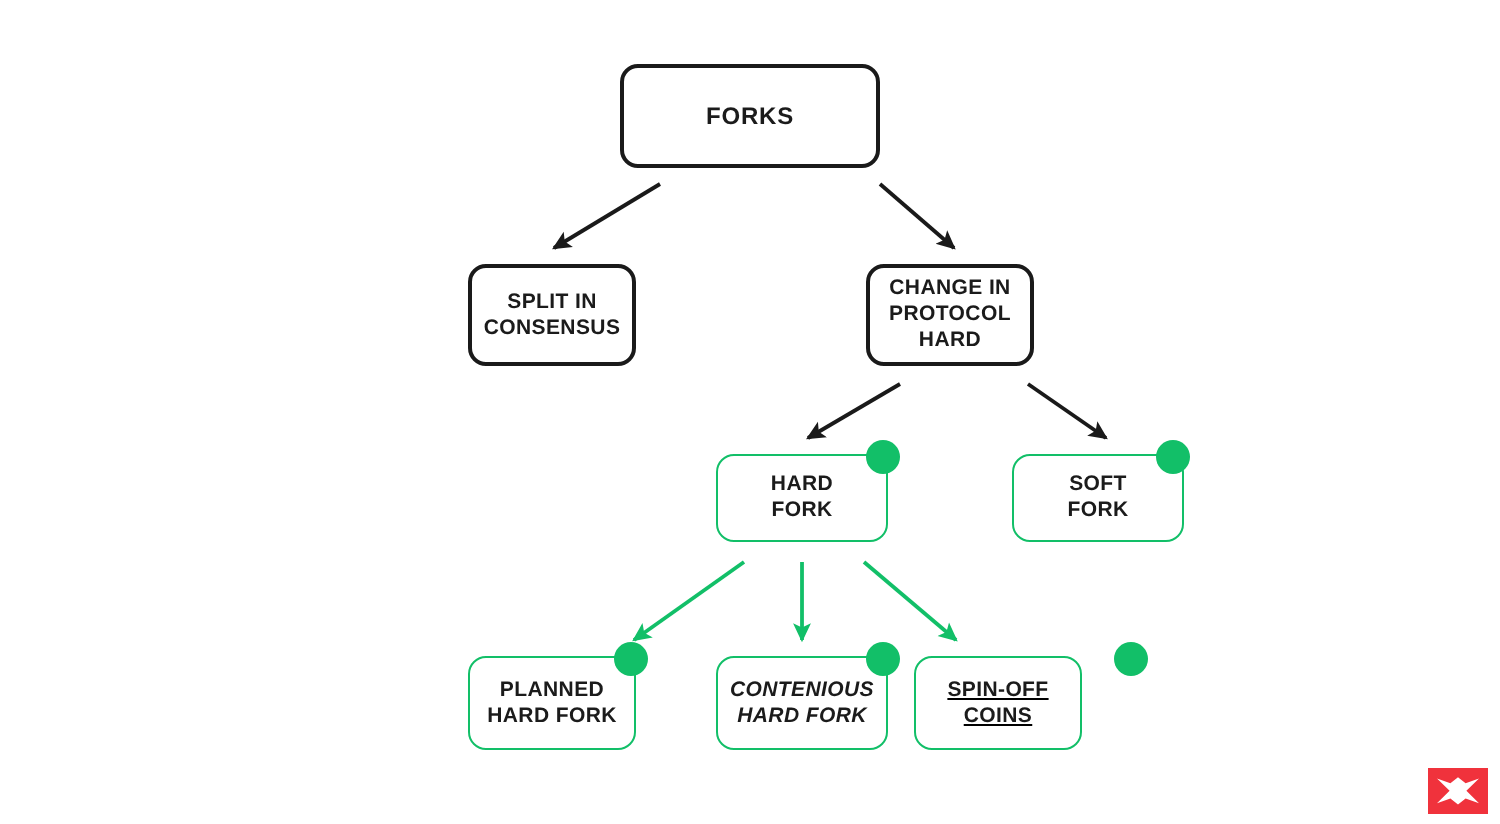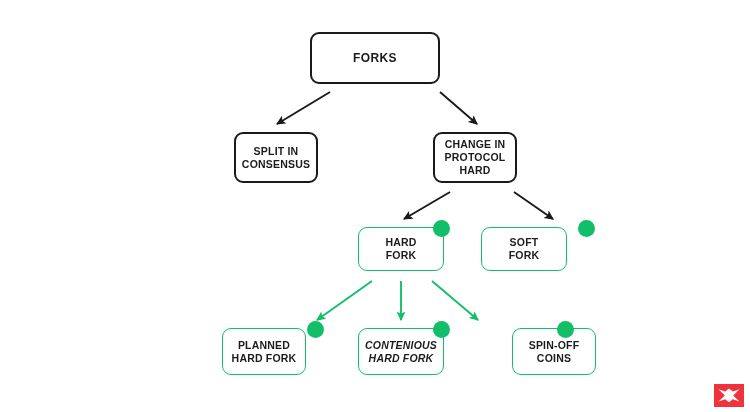--- a/index.html
+++ b/index.html
@@ -112,36 +112,36 @@
       <div class="node" style="left: 433px; top: 132px; width: 84px; height: 51px;">
         <div class="node-label">CHANGE IN
 PROTOCOL
 HARD</div>
       </div>
       <div class="node green" style="left: 358px; top: 227px; width: 86px; height: 44px;">
         <div class="node-label">HARD
 FORK</div>
       </div>
       <div class="badge" style="left: 433px; top: 220px; background: rgb(18, 191, 104);"></div>
-      <div class="node green" style="left: 481px; top: 227px; width: 86px; height: 44px;">
+      <div class="node green" style="left: 506px; top: 227px; width: 86px; height: 44px;">
         <div class="node-label">SOFT
 FORK</div>
       </div>
       <div class="badge" style="left: 578px; top: 220px; background: rgb(18, 191, 104);"></div>
-      <div class="node green" style="left: 222px; top: 328px; width: 84px; height: 47px; align-items: center;">
+      <div class="node green" style="left: 234px; top: 328px; width: 84px; height: 47px; align-items: center;">
         <div class="node-label">PLANNED
 HARD FORK</div>
       </div>
       <div class="badge" style="left: 307px; top: 321px; background: rgb(18, 191, 104);"></div>
       <div class="node green" style="left: 358px; top: 328px; width: 86px; height: 47px; font-style: italic;">
         <div class="node-label">CONTENIOUS
 HARD FORK</div>
       </div>
       <div class="badge" style="left: 433px; top: 321px; background: rgb(18, 191, 104);"></div>
-      <div class="node green" style="left: 512px; top: 328px; width: 84px; height: 47px;">
+      <div class="node green" style="left: 457px; top: 328px; width: 84px; height: 47px; text-decoration: underline;">
         <div class="node-label">SPIN-OFF
 COINS</div>
       </div>
       <div class="badge" style="left: 557px; top: 321px; background: rgb(18, 191, 104);"></div>
     </div>
 
   <div id="logo">
     <svg width="22" height="15" viewBox="0 0 22 15" aria-hidden="true">
       <path d="M0.5 1.3 L7.2 3.6 L11.0 0.6 L14.8 3.6 L21.5 1.3 L15.2 7.4 L21.5 13.6 L14.8 11.3 L11.0 14.3 L7.2 11.3 L0.5 13.6 L6.8 7.4 Z" fill="#ffffff"></path>
     </svg>

